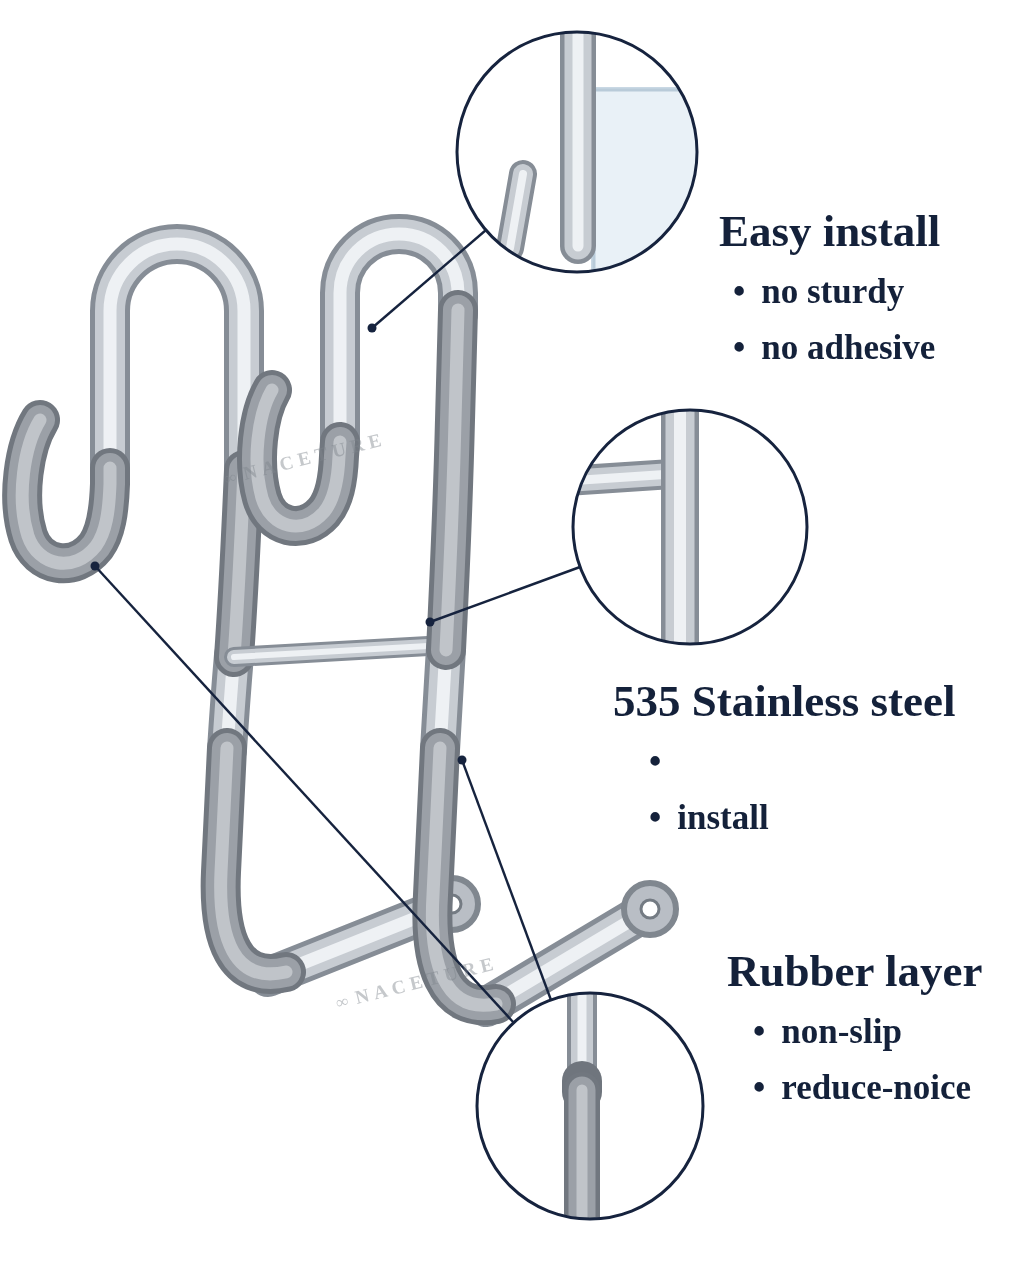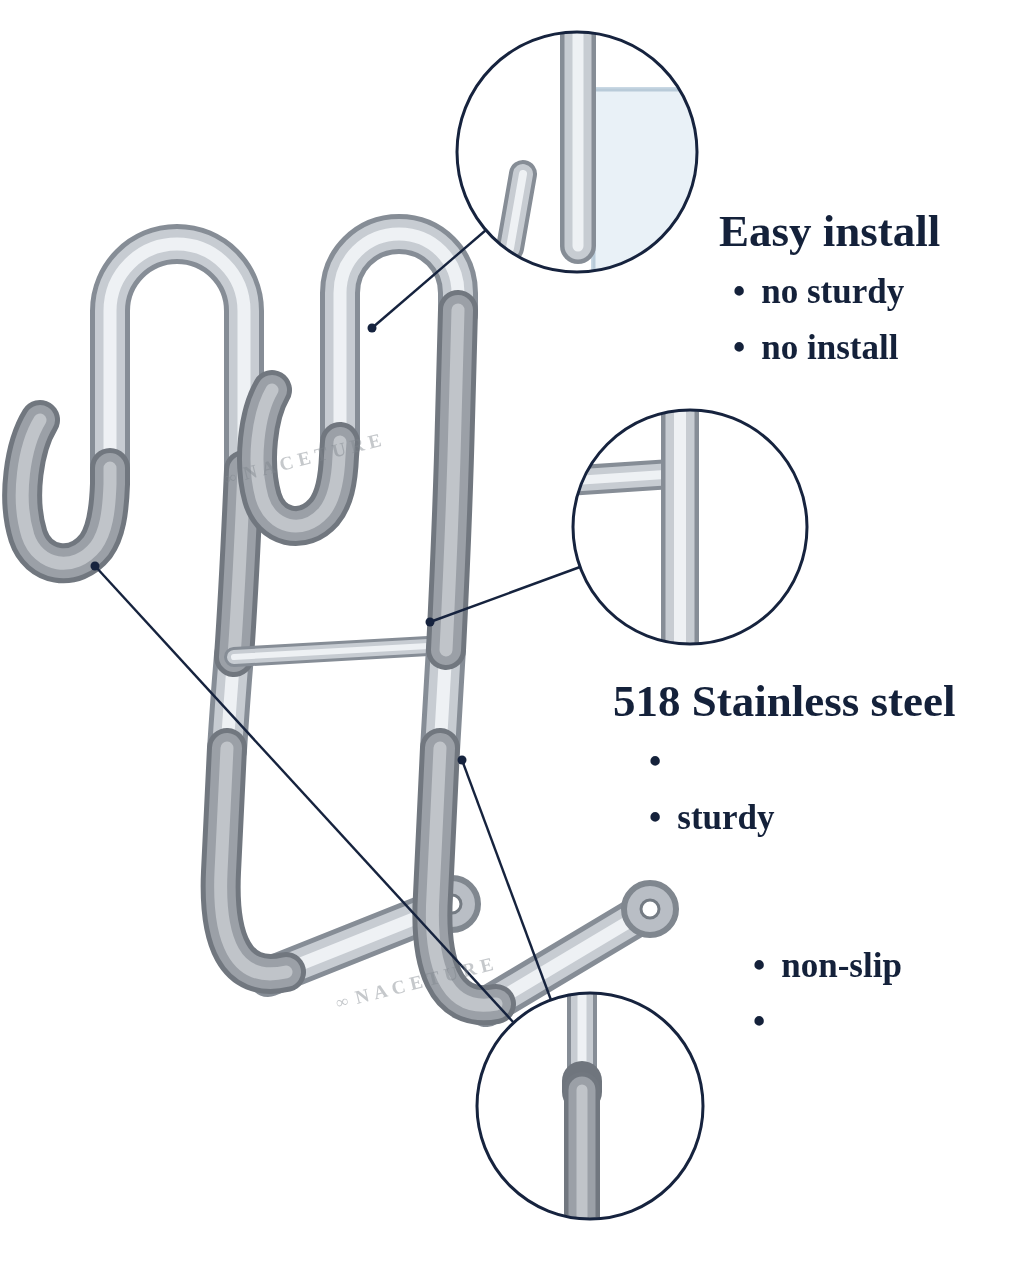--- a/index.html
+++ b/index.html
@@ -225,43 +225,45 @@
 
   <section class="feature f1">
     <h2 class="feature-title">Easy install</h2>
     <div class="bullets">
       <div class="bullet-row">
         <span class="dot">•</span>
           <span>no sturdy</span>
       </div>
       <div class="bullet-row">
         <span class="dot">•</span>
-          <span>no install</span>
+          <span>no adhesive</span>
       </div>
     </div>
   </section>
 
   <section class="feature f2">
-    <h2 class="feature-title">518 Stainless steel</h2>
+    <h2 class="feature-title">535 Stainless steel</h2>
     <div class="bullets">
       <div class="bullet-row">
         <span class="dot">•</span>
       </div>
       <div class="bullet-row">
         <span class="dot">•</span>
-          <span>sturdy</span>
+          <span>install</span>
       </div>
     </div>
   </section>
 
   <section class="feature f3">
+    <h2 class="feature-title">Rubber layer</h2>
     <div class="bullets">
       <div class="bullet-row">
         <span class="dot">•</span>
           <span>non-slip</span>
       </div>
       <div class="bullet-row">
         <span class="dot">•</span>
+          <span>reduce-noice</span>
       </div>
     </div>
   </section>
 
 </div>
 
 </body></html>

